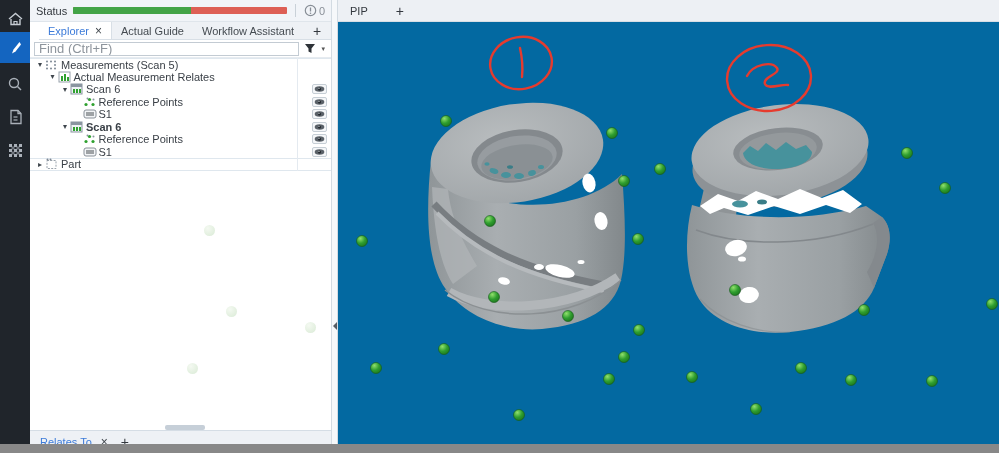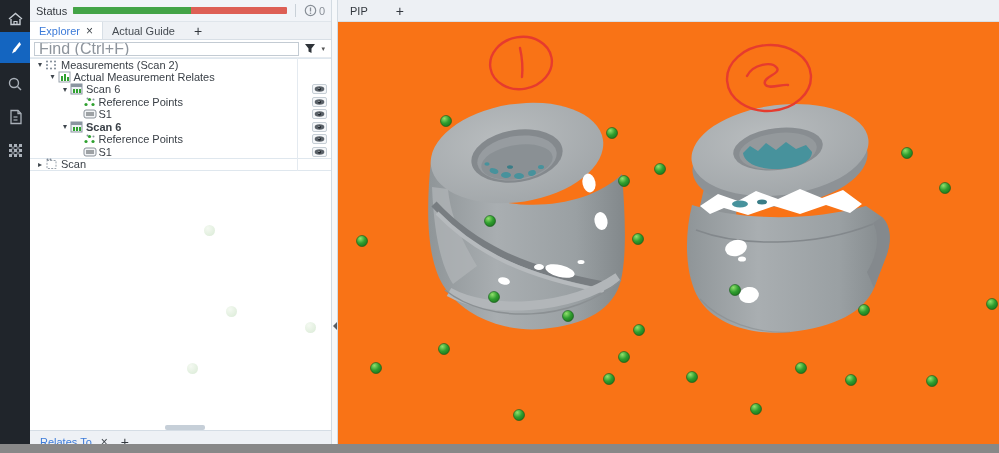--- a/index.html
+++ b/index.html
@@ -14,28 +14,28 @@
 
   
   .panel{ position:absolute; left:30px; top:0; width:301px; height:453px; background:#fff; }
   .status-row{ height:22px; background:#f1f4f8; border-bottom:1px solid #dfe5eb; display:flex; align-items:center; padding:0 6px; gap:6px;}
   .status-label{ color:#33383e; }
   .progress{ flex:1; height:7px; background:#dd5f55; border-radius:1px; position:relative; overflow:hidden;}
   .progress-fill{ position:absolute; left:0; top:0; bottom:0; background:#43a447;}
   .status-sep{ width:1px; height:13px; background:#c9d1d8; margin:0 2px;}
   .info-group{ display:flex; align-items:center; gap:2px; color:#8a9098;}
 
-  .tab-row{ height:18px; background:#eef1f5; border-bottom:1px solid #d8dfe6; display:flex; align-items:stretch;}
+  .tab-row{ height:18px; background:#eef1f5; border-bottom:1px solid #d8dfe6; display:flex; align-items:stretch;margin-left:9px;}
   .tab{ padding:0 9px; display:flex; align-items:center; gap:6px; color:#454b51; cursor:pointer; white-space:nowrap;}
   .tab.active{ background:#fff; color:#3c7bd9; border-right:1px solid #d8dfe6;}
   .tab-close{ color:#3f454b; font-size:12px; line-height:1; cursor:pointer;}
   .tab-add{ padding:0 10px; display:flex; align-items:center; font-size:14px; color:#33383e; cursor:pointer;}
 
   .find-row{ height:18px; background:#fff; border-bottom:1px solid #e6ebf0; display:flex; align-items:center; padding:2px 4px; gap:5px;}
-  .find-input{ flex:1; height:14px; border:1px solid #c3cbd3; font-family:inherit; font-size:16px; color:#5a6168; padding:0 4px; outline:none;}
+  .find-input{ flex:1; height:14px; border:1px solid #c3cbd3; font-family:inherit; font-size:13px; color:#5a6168; padding:0 4px; outline:none;}
   .find-input::placeholder{ color:#8d949c; }
   .find-caret{ font-size:7px; color:#555; margin-right:2px;}
 
   .tree{ position:relative; }
   .tree::after{ content:""; position:absolute; right:33px; top:0; bottom:0; width:1px; background:#e4eaf0;}
   .tree-row{ height:12.5px; display:flex; align-items:center; position:relative; cursor:default;}
   .tree-row.sep-top{ border-top:1px solid #dfe7ee;}
   .tree-row.sep-bottom{ border-bottom:1px solid #dfe7ee;}
   .tree-arrow{ width:10px; font-size:8px; color:#3f464d; text-align:center; flex:none; cursor:pointer;}
   .tree-icon{ width:14px; height:12px; flex:none; display:flex; align-items:center;}
@@ -52,21 +52,21 @@
                 display:flex; align-items:center; padding:0 10px; gap:9px;}
   .bottom-tab-label{ color:#3c7bd9; cursor:pointer;}
 
   
   .splitter{ position:absolute; left:331px; top:0; width:7px; height:453px; background:#f6f8fa;
              border-left:1px solid #d3dbe2; border-right:1px solid #d3dbe2; z-index:4; cursor:col-resize;}
   .splitter-arrow{ position:absolute; left:1px; top:322px; width:0; height:0;
                    border-top:4px solid transparent; border-bottom:4px solid transparent; border-right:4px solid #565c63;}
 
   
-  .viewport{ position:absolute; left:338px; top:0; right:0; bottom:0; background:#f97316;}
+  .viewport{ position:absolute; left:338px; top:0; right:0; bottom:0; background:#0369a1;}
   .pip-bar{ height:22px; background:#edf0f4; border-bottom:1px solid #d8dee5; display:flex; align-items:center; padding:0 12px; gap:28px;}
   .pip-label{ color:#33383e;}
   .pip-add{ font-size:14px; color:#33383e; cursor:pointer;}
   .scene{ position:absolute; left:0; top:22px; width:661px; height:431px;}
 </style>
 </head>
 <body>
 
 <div class="app">
 
@@ -137,20 +137,23 @@
     </div>
 
     <div class="tab-row">
       <div class="tab active">
         <span>Explorer</span>
         <span class="tab-close">×</span>
       </div>
       <div class="tab">
         <span>Actual Guide</span>
       </div>
+      <div class="tab">
+        <span>Workflow Assistant</span>
+      </div>
       <div class="tab-add">+</div>
     </div>
 
     <div class="find-row">
       <input class="find-input" placeholder="Find (Ctrl+F)" style="">
       <svg width="12" height="11" viewBox="0 0 12 11">
         <path d="M1 1 h10 L7.5 5.5 V10 L4.5 8.5 V5.5 Z" fill="#2e3338"></path>
       </svg>
       <span class="find-caret">▾</span>
     </div>
@@ -165,21 +168,21 @@
                 <circle cx="2" cy="6" r="1"></circle>
                 <circle cx="2" cy="9.5" r="1"></circle>
                 <circle cx="6" cy="2.5" r="1"></circle>
                 <circle cx="6" cy="9.5" r="1"></circle>
                 <circle cx="10" cy="2.5" r="1"></circle>
                 <circle cx="10" cy="6" r="1"></circle>
                 <circle cx="10" cy="9.5" r="1"></circle>
               </g>
             </svg>
           </span>
-          <span class="tree-label">Measurements (Scan 2)</span>
+          <span class="tree-label">Measurements (Scan 5)</span>
         </div>
         <div class="tree-row" style="padding-left: 17.5px;">
           <span class="tree-arrow">▾</span>
           <span class="tree-icon">
             <svg width="13" height="12" viewBox="0 0 13 12">
               <rect x="1" y="1" width="11" height="10" fill="none" stroke="#98a2ab"></rect>
               <rect x="3" y="5" width="2" height="5" fill="#2fa12f"></rect>
               <rect x="6" y="3" width="2" height="7" fill="#2fa12f"></rect>
               <rect x="9" y="6" width="2" height="4" fill="#2fa12f"></rect>
             </svg>
@@ -312,21 +315,21 @@
         </div>
         <div class="tree-row sep-top sep-bottom" style="padding-left: 5px;">
           <span class="tree-arrow">▸</span>
           <span class="tree-icon">
             <svg width="13" height="12" viewBox="0 0 13 12">
               <rect x="2" y="2.5" width="9" height="8" fill="#fff" stroke="#9aa3ac" stroke-dasharray="2 1.3"></rect>
               <circle cx="2.5" cy="1.5" r="1" fill="#7d8894"></circle>
               <circle cx="5.5" cy="1.5" r="1" fill="#7d8894"></circle>
             </svg>
           </span>
-          <span class="tree-label">Scan</span>
+          <span class="tree-label">Part</span>
         </div>
       </div>
 
     <div id="bubbles">
         <div class="bubble" style="left: 174px; top: 225px;"></div>
         <div class="bubble" style="left: 196px; top: 306px;"></div>
         <div class="bubble" style="left: 275px; top: 322px;"></div>
         <div class="bubble" style="left: 157px; top: 363px;"></div>
       </div>
 

